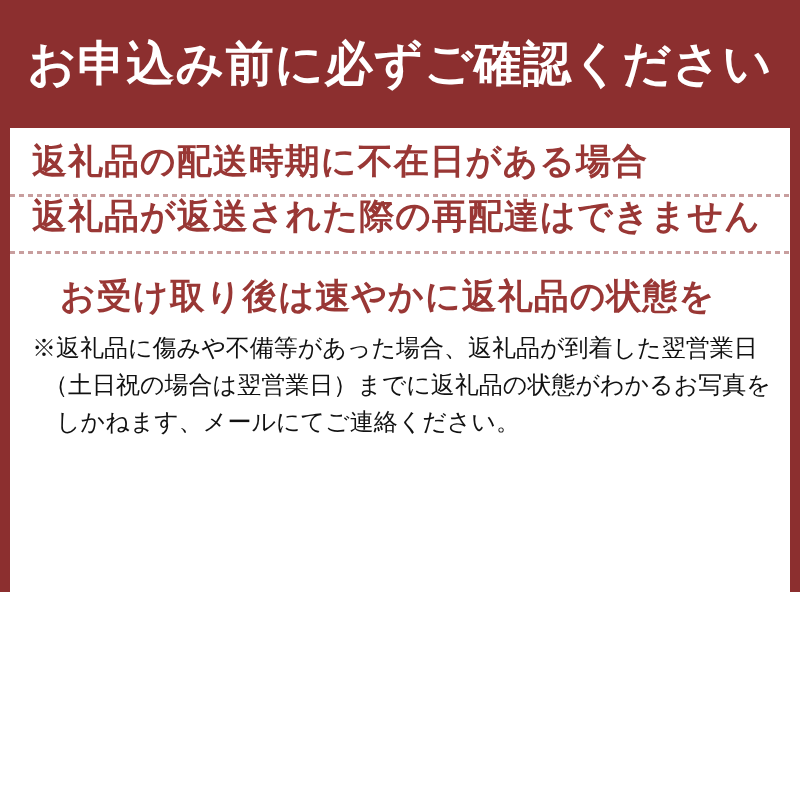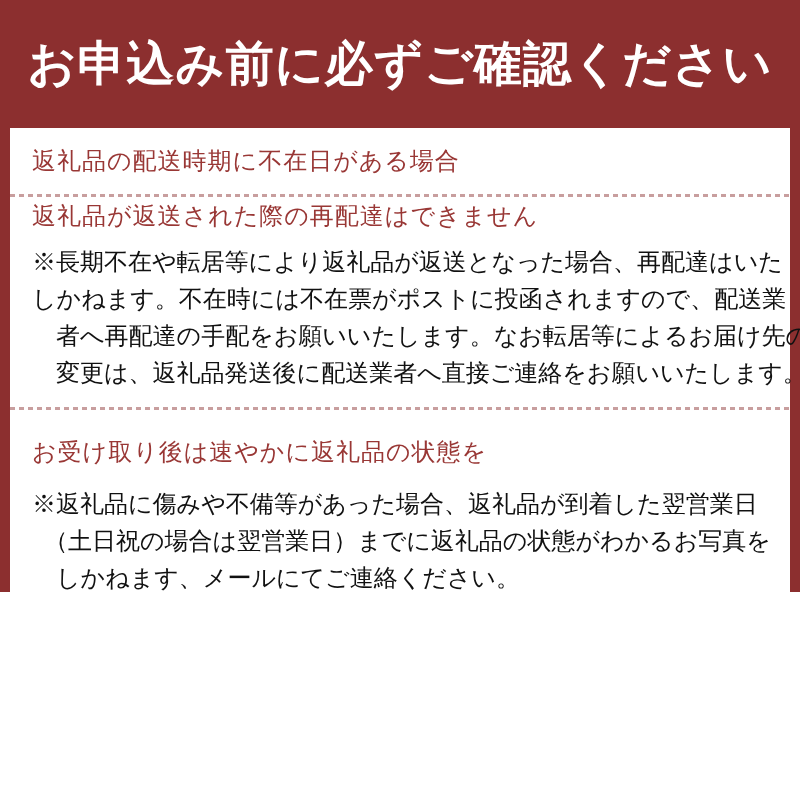--- a/index.html
+++ b/index.html
@@ -44,22 +44,22 @@
     left: 10px;
     top: 128px;
     width: 780px;
     height: 654px;
     background: var(--panel);
     padding: 14px 20px 0 22px;
   }
 
   .section-heading {
     color: var(--heading-text);
-    font-size: 24px;
-    font-weight: 400;
+    font-size: 35px;
+    font-weight: 700;
     line-height: 38px;
     letter-spacing: 1px;
     white-space: nowrap;
   }
   .section-heading .h-line { display: block; }
   .heading-2line { line-height: 43px; }
 
   .body-lines { margin-top: 12px; }
   .body-line {
     color: var(--body-text);
@@ -76,21 +76,21 @@
     margin-left: -22px;
     margin-right: -20px;
     background: repeating-linear-gradient(90deg, var(--divider) 0 5px, transparent 5px 9px);
   }
 
   .sec-1 .section-heading { margin-top: 0; }
   .divider-1 { margin-top: 14px; }
   .sec-2 .section-heading { }
   .sec-2 .body-lines { margin-top: 8px; }
   .divider-2 { margin-top: 16px; }
-  .sec-3 .section-heading { margin-top: 20px; }
+  .sec-3 .section-heading { margin-top: 20px; margin-left: 28px; }
   .sec-3 .body-lines { }
 </style>
 </head>
 <body>
 
 <div class="page">
 
   <div class="header">
     <h1>お申込み前に必ずご確認ください</h1>
   </div>
@@ -98,26 +98,20 @@
   <div class="panel">
 
     <section class="sec-1">
       <h2 class="section-heading">返礼品の配送時期に不在日がある場合</h2>
     </section>
 
     <div class="divider divider-1"></div>
 
     <section class="sec-2">
       <h2 class="section-heading">返礼品が返送された際の再配達はできません</h2>
-      <div class="body-lines">
-        <p class="body-line">※長期不在や転居等により返礼品が返送となった場合、再配達はいた</p>
-        <p class="body-line">しかねます。不在時には不在票がポストに投函されますので、配送業</p>
-        <p class="body-line indent">者へ再配達の手配をお願いいたします。なお転居等によるお届け先の</p>
-        <p class="body-line indent">変更は、返礼品発送後に配送業者へ直接ご連絡をお願いいたします。</p>
-      </div>
     </section>
 
     <div class="divider divider-2"></div>
 
     <section class="sec-3">
       <h2 class="section-heading heading-2line">
         <span class="h-line">お受け取り後は速やかに返礼品の状態を</span>
       </h2>
       <div class="body-lines">
         <p class="body-line">※返礼品に傷みや不備等があった場合、返礼品が到着した翌営業日</p>

